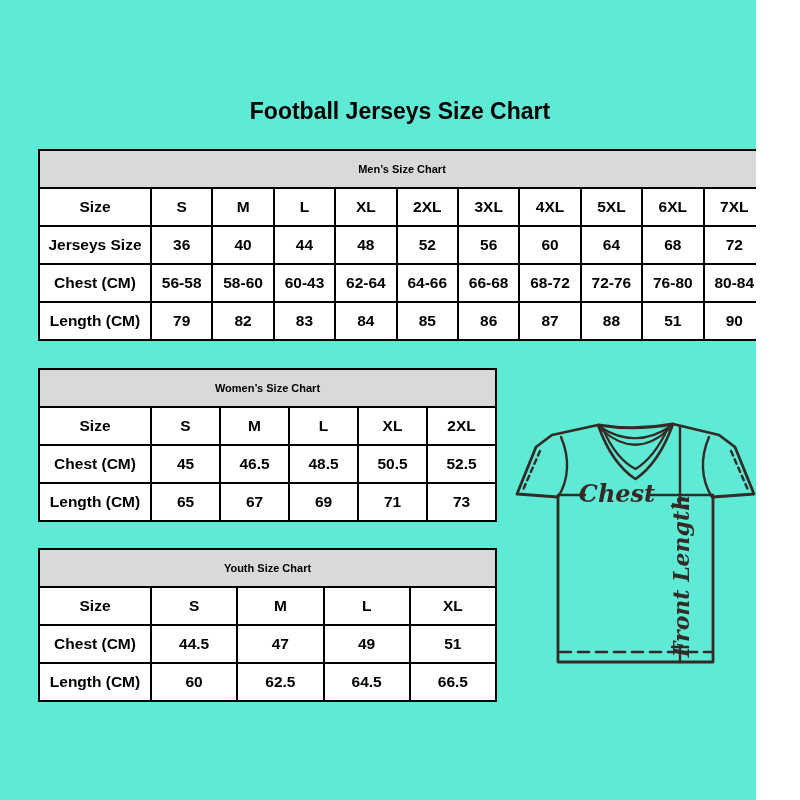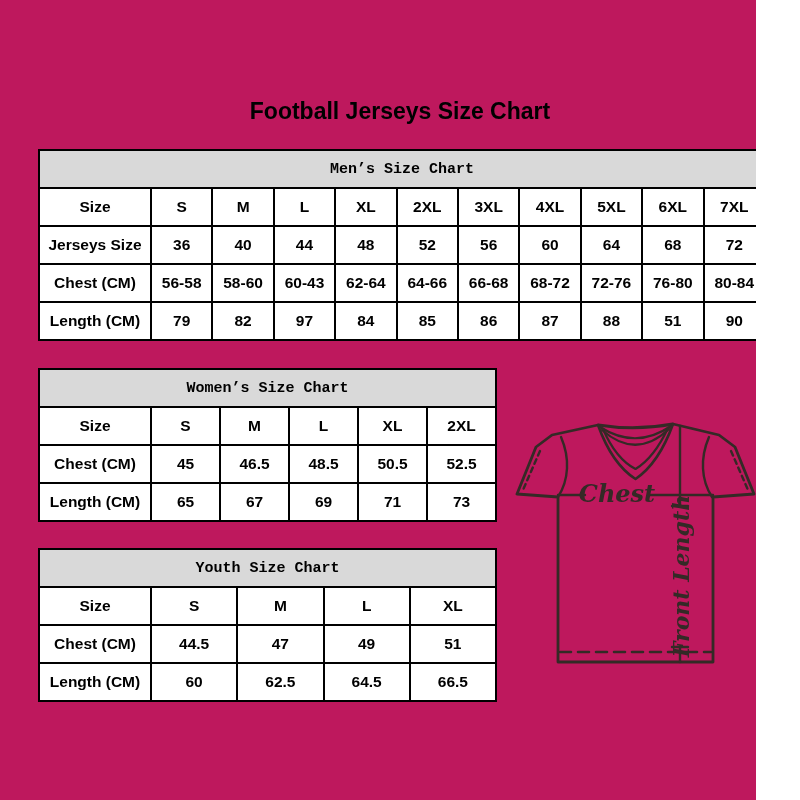--- a/index.html
+++ b/index.html
@@ -1,34 +1,34 @@
 <!DOCTYPE html>
 <html><head>
 <meta charset="utf-8">
 <style>
   html,body{margin:0;padding:0;background:#ffffff;}
   .canvas{
-    position:relative;width:756px;height:800px;background:#be185d;overflow:hidden;
+    position:relative;width:756px;height:800px;background:#5eead4;overflow:hidden;
     font-family:"Liberation Sans",sans-serif;color:#000;
   }
   .title{
     position:absolute;left:0;top:98px;width:800px;margin:0;
     text-align:center;font-size:23px;font-weight:bold;color:#000;
   }
   table.size-table{
     position:absolute;border-collapse:collapse;table-layout:fixed;
     background:#fff;
   }
   table.size-table td{
     border:2px solid #000;text-align:center;vertical-align:middle;
     font-weight:bold;font-size:15.5px;color:#000;height:36px;padding:0 2px;
     overflow:hidden;white-space:nowrap;
   }
   table.size-table td.hdr{
-    background:#d9d9d9;font-size:15px;height:36px;font-family:Liberation Mono, monospace;
+    background:#d9d9d9;font-size:11px;height:36px;
   }
   col.label-col{width:112px;}
   #men-table{left:38px;top:149px;width:728px;}
   #women-table{left:38px;top:368px;width:459px;}
   #youth-table{left:38px;top:548px;width:459px;}
   .jersey{position:absolute;left:500px;top:398px;width:278px;height:276px;}
   .jersey path, .jersey line{stroke:#342a26;fill:none;stroke-linecap:round;stroke-linejoin:round;}
   .jersey text{
     fill:#342a26;font-family:"DejaVu Serif","Liberation Serif",serif;
     font-style:italic;font-weight:bold;
@@ -95,21 +95,21 @@
           <td>66-68</td>
           <td>68-72</td>
           <td>72-76</td>
           <td>76-80</td>
           <td>80-84</td>
         </tr>
         <tr>
           <td>Length (CM)</td>
           <td>79</td>
           <td>82</td>
-          <td>97</td>
+          <td>83</td>
           <td>84</td>
           <td>85</td>
           <td>86</td>
           <td>87</td>
           <td>88</td>
           <td>51</td>
           <td>90</td>
         </tr>
       </tbody>
     </table>

